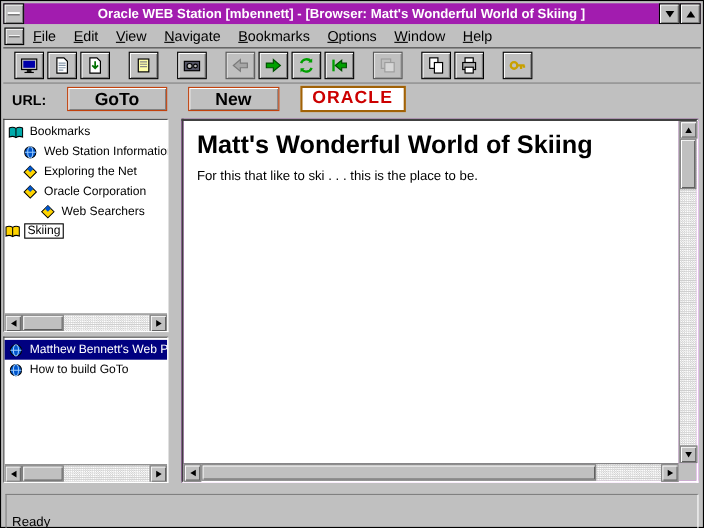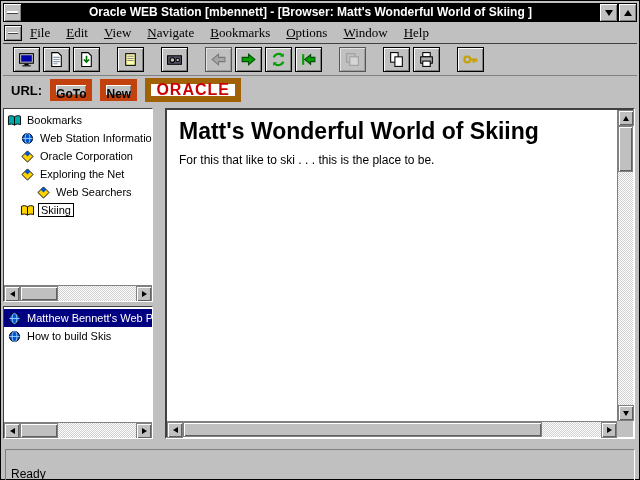--- a/index.html
+++ b/index.html
@@ -1,21 +1,21 @@
 <!DOCTYPE html>
 <html><head>
 <meta charset="utf-8">
 <style>
   * { box-sizing: border-box; margin: 0; padding: 0; }
   html,body { width:640px; height:480px; overflow:hidden; }
   body { font-family:"Liberation Sans","DejaVu Sans",sans-serif; background:#c0c0c0; }
   .window { width:640px; height:480px; display:flex; flex-direction:column; padding:2px; background:#c0c0c0; border:1px solid #000; }
 
   
-  .title-bar { height:19px; background:#000000; display:flex; align-items:stretch; flex:0 0 19px; }
+  .title-bar { height:19px; background:#a21caf; display:flex; align-items:stretch; flex:0 0 19px; }
   .sys-btn,.tb-btn { width:19px; background:#c0c0c0; border:1px solid #000; display:flex; align-items:center; justify-content:center; box-shadow:inset 1px 1px 0 #fff, inset -1px -1px 0 #808080; }
   .sys-bar { width:11px; height:3px; background:#fff; border-bottom:1px solid #404040; }
   .title-text { flex:1; color:#fff; font-size:12px; font-weight:bold; text-align:center; line-height:19px; white-space:nowrap; overflow:hidden; }
   .tb-btns { display:flex; }
 
   
   .tri { width:0; height:0; display:inline-block; }
   .tri-up   { border-left:4px solid transparent; border-right:4px solid transparent; border-bottom:6px solid #000; }
   .tri-down { border-left:4px solid transparent; border-right:4px solid transparent; border-top:6px solid #000; }
   .tri-left { border-top:4px solid transparent; border-bottom:4px solid transparent; border-right:6px solid #000; }
@@ -23,35 +23,35 @@
   .sb-btn .tri-up,.sb-btn .tri-down { border-left-width:3px; border-right-width:3px; border-bottom-width:5px; border-top-width:0; }
   .sb-btn .tri-down { border-top-width:5px; border-bottom-width:0; }
   .sb-btn .tri-left,.sb-btn .tri-right { border-top-width:3px; border-bottom-width:3px; border-right-width:5px; border-left-width:0; }
   .sb-btn .tri-right { border-left-width:5px; border-right-width:0; }
 
   
   .menu-bar { height:22px; flex:0 0 22px; display:flex; align-items:center; background:#c0c0c0; border-bottom:1px solid #404040; }
   .mdi-btn { width:18px; height:16px; margin-left:1px; background:#c0c0c0; border:1px solid #000; display:flex; align-items:center; justify-content:center; box-shadow:inset 1px 1px 0 #fff, inset -1px -1px 0 #808080; }
   .mdi-bar { width:10px; height:2px; background:#fff; border-bottom:1px solid #404040; }
   .menu-items { display:flex; margin-left:8px; gap:16px; font-size:13px; color:#000; }
-  .menu-item { cursor:default; white-space:nowrap;font-family:Liberation Serif, serif; }
+  .menu-item { cursor:default; white-space:nowrap; }
 
   
   .toolbar { height:32px; flex:0 0 32px; display:flex; align-items:center; padding-left:10px; border-bottom:1px solid #808080; }
   .tool-btn { width:27px; height:25px; background:#c0c0c0; border:1px solid #000; box-shadow:inset 1px 1px 0 #fff, inset -1px -1px 0 #808080; display:flex; align-items:center; justify-content:center; margin-right:3px; }
   .tool-btn.gap { margin-left:14px; }
   .tool-btn.disabled { filter:grayscale(1) opacity(.55); }
   .tool-icon svg { width:17px; height:17px; display:block; }
 
   
-  .url-row { height:28px; flex:0 0 28px; display:flex; align-items:center; padding:0 4px 0 8px; gap:8px; }
+  .url-row { height:28px; flex:0 0 28px; display:flex; align-items:center; padding:0 4px 0 8px; gap:19px; }
   .url-label { font-size:13px; font-weight:bold; }
   .url-input { flex:1; height:20px; border:1px solid; border-color:#404040 #fff #fff #404040; background:#fff; font-family:"Liberation Sans",sans-serif; font-size:13px; padding:0 3px; }
-  .btn { background:#c0c0c0; border:6px solid #c2410c; box-shadow:inset 1px 1px 0 #fff, inset -1px -1px 0 #808080; font-family:"Liberation Sans",sans-serif; font-size:12px; font-weight:bold; padding:2px 0; height:22px; }
-  .logo-box { width:96px; height:24px; background:#fff; border:6px solid #a16207; color:#CC0000; font-weight:bold; font-size:16px; letter-spacing:1px; display:flex; align-items:center; justify-content:center; }
+  .btn { background:#c0c0c0; border:1px solid #c2410c; box-shadow:inset 1px 1px 0 #fff, inset -1px -1px 0 #808080; font-family:"Liberation Sans",sans-serif; font-size:16px; font-weight:bold; padding:2px 24px; height:22px; }
+  .logo-box { width:96px; height:24px; background:#fff; border:2px solid #a16207; color:#CC0000; font-weight:bold; font-size:16px; letter-spacing:1px; display:flex; align-items:center; justify-content:center; }
 
   
   .main { flex:1; display:flex; padding:4px 2px 0 0; gap:12px; min-height:0; }
   .left-col { width:150px; flex:0 0 150px; display:flex; flex-direction:column; min-height:0; }
   .pane { background:#fff; border:1px solid; border-color:#404040 #fff #fff #404040; display:flex; flex-direction:column; overflow:hidden; }
   .pane1 { height:194px; flex:0 0 194px; }
   .pane2 { flex:1; }
   .splitter { height:4px; background:#c0c0c0; }
   .tree,.list { flex:1; overflow:hidden; padding-top:2px; }
 
@@ -264,41 +264,41 @@
               </span>
               <span class="t-label">Web Station Information</span>
             </div>
             <div class="tree-row" style="padding-left: 16px;">
               <span class="t-icon">
                 <svg viewBox="0 0 14 14">
                   <path d="M7 1l6 6-6 6-6-6z" fill="#ffd400" stroke="#000"></path>
                   <path d="M7 1l3 3-3 3-3-3z" fill="#0055cc"></path>
                 </svg>
               </span>
-              <span class="t-label">Oracle Corporation</span>
+              <span class="t-label">Exploring the Net</span>
             </div>
             <div class="tree-row" style="padding-left: 16px;">
               <span class="t-icon">
                 <svg viewBox="0 0 14 14">
                   <path d="M7 1l6 6-6 6-6-6z" fill="#ffd400" stroke="#000"></path>
                   <path d="M7 1l3 3-3 3-3-3z" fill="#0055cc"></path>
                 </svg>
               </span>
-              <span class="t-label">Exploring the Net</span>
+              <span class="t-label">Oracle Corporation</span>
             </div>
             <div class="tree-row" style="padding-left: 32px;">
               <span class="t-icon">
                 <svg viewBox="0 0 14 14">
                   <path d="M7 1l6 6-6 6-6-6z" fill="#ffd400" stroke="#000"></path>
                   <path d="M7 1l3 3-3 3-3-3z" fill="#0055cc"></path>
                 </svg>
               </span>
               <span class="t-label">Web Searchers</span>
             </div>
-            <div class="tree-row sel" style="padding-left: 16px;">
+            <div class="tree-row sel" style="">
               <span class="t-icon">
                 <svg viewBox="0 0 16 14">
                   <path d="M8 3C6 1.5 3.5 1.5 1.5 2.5v9C3.5 10.5 6 10.5 8 12c2-1.5 4.5-1.5 6.5-.5v-9C12.5 1.5 10 1.5 8 3z" fill="#ffd400" stroke="#000"></path>
                   <path d="M8 3v9" stroke="#000"></path>
                 </svg>
               </span>
               <span class="t-label">Skiing</span>
             </div>
           </div>
         <div class="h-scroll">
@@ -329,21 +329,21 @@
               <span class="t-label">Matthew Bennett's Web Pa</span>
             </div>
             <div class="tree-row" style="padding-left: 3px;">
               <span class="t-icon">
                 <svg viewBox="0 0 14 14">
                   <circle cx="7" cy="7" r="5.5" fill="#0055cc" stroke="#000"></circle>
                   <ellipse cx="7" cy="7" rx="2.5" ry="5.5" fill="none" stroke="#99ccff"></ellipse>
                   <path d="M1.5 7h11" stroke="#99ccff" fill="none"></path>
                 </svg>
               </span>
-              <span class="t-label">How to build Skis</span>
+              <span class="t-label">How to build GoTo</span>
             </div>
           </div>
         <div class="h-scroll">
           <div class="sb-btn">
               <span class="tri tri-left"></span>
             </div>
           <div class="sb-track">
               <div class="sb-thumb h"></div>
             </div>
           <div class="sb-btn">

